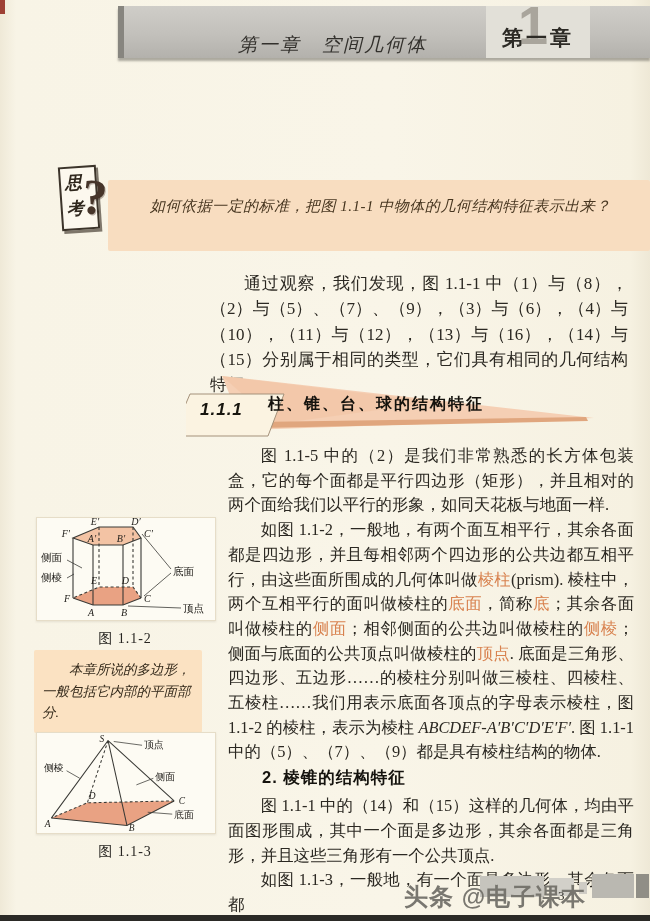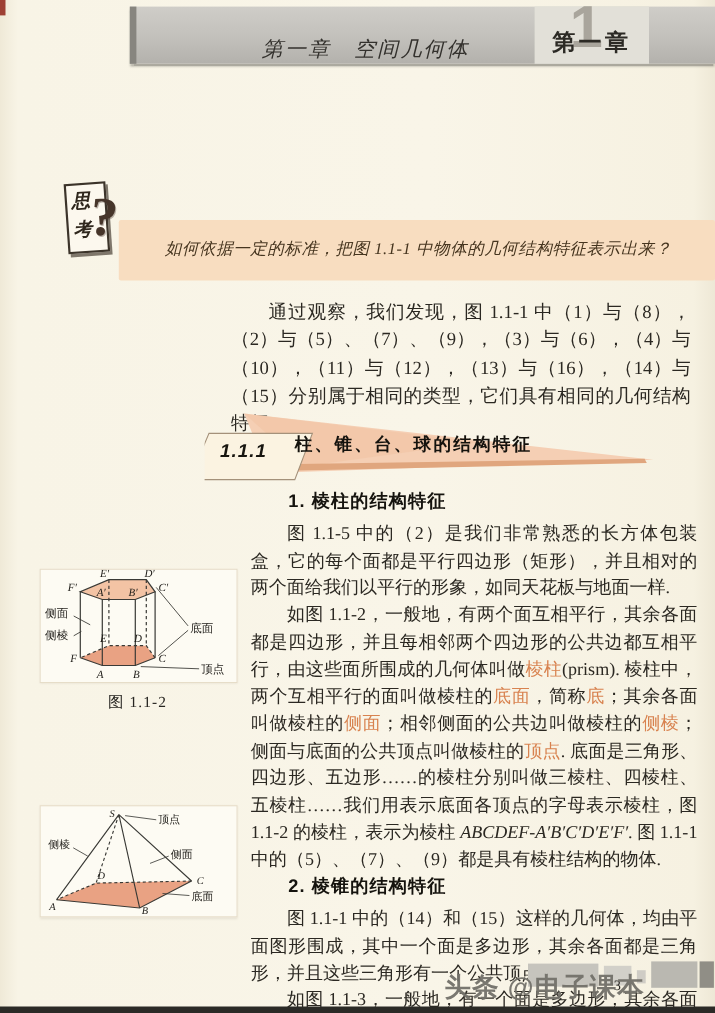--- a/index.html
+++ b/index.html
@@ -27,22 +27,22 @@
   }
   .chapter-badge-text{
     position:absolute;left:4px;top:18px;width:96px;text-align:center;
     font-size:21px;font-weight:bold;letter-spacing:3px;color:#2c2a25;
   }
   
   .p-intro{position:absolute;left:212px;top:82px;width:412px;font-size:17px;line-height:25.3px;text-indent:2em;text-align:justify;}
   .p-observe{position:absolute;left:210px;top:254px;width:418px;font-size:17px;line-height:25.3px;text-indent:2em;text-align:justify;}
   
   .think-bar{
-    position:absolute;left:108px;top:180px;width:542px;height:55px;
-    background:#f8ddc0;border-radius:2px;margin-top:20px;
+    position:absolute;left:108px;top:180px;width:542px;height:71px;
+    background:#f8ddc0;border-radius:2px;
   }
   .think-text{position:absolute;left:42px;top:17px;width:480px;font-size:15px;color:#46351f;font-style:italic;letter-spacing:.5px;}
   .think-icon{position:absolute;left:58px;top:162px;width:56px;height:74px;}
   .think-card{
     position:absolute;left:2px;top:4px;width:34px;height:60px;background:#fcf8ee;
     border:2px solid #3c342a;transform:rotate(-4deg);box-shadow:2px 3px 0 rgba(60,50,40,.65);
   }
   .think-card span{display:block;font-size:17px;font-weight:bold;color:#2f271d;margin:3px 0 0 4px;font-style:italic;}
   .think-q{
     position:absolute;left:24px;top:10px;font-size:50px;font-weight:bold;color:#46352a;
@@ -127,21 +127,20 @@
       <polygon points="36,4 408,46 58,58" fill="#f5cfb4"></polygon>
       <polygon points="36,4 250,30 90,52" fill="#f0c2a2" opacity="0.55"></polygon>
       <polygon points="70,50 400,45 402,49 74,56" fill="#e0a67e"></polygon>
       <polygon points="4,22 98,22 82,64 -14,64" fill="#fbf3e1" stroke="#a4917a" stroke-width="1"></polygon>
     </svg>
     <div class="banner-number">1.1.1</div>
     <div class="banner-title">柱、锥、台、球的结构特征</div>
   </div>
 
   <div class="main-col">
-    <h3>1. 棱柱的结构特征</h3>
     <p>图 1.1-5 中的（2）是我们非常熟悉的长方体包装盒，它的每个面都是平行四边形（矩形），并且相对的两个面给我们以平行的形象，如同天花板与地面一样.</p>
     <p><span>如图 1.1-2，一般地，有两个面互相平行，其余各面都是四边形，并且每相邻两个四边形的公共边都互相平行，由这些面所围成的几何体叫做</span><span class="hl">棱柱</span><span>(prism). 棱柱中，两个互相平行的面叫做棱柱的</span><span class="hl">底面</span><span>，简称</span><span class="hl">底</span><span>；其余各面叫做棱柱的</span><span class="hl">侧面</span><span>；相邻侧面的公共边叫做棱柱的</span><span class="hl">侧棱</span><span>；侧面与底面的公共顶点叫做棱柱的</span><span class="hl">顶点</span><span>. 底面是三角形、四边形、五边形……的棱柱分别叫做三棱柱、四棱柱、五棱柱……我们用表示底面各顶点的字母表示棱柱，图 1.1-2 的棱柱，表示为棱柱 </span><span class="math">ABCDEF-A′B′C′D′E′F′</span><span>. 图 1.1-1 中的（5）、（7）、（9）都是具有棱柱结构的物体.</span></p>
     <h3 class="second">2. 棱锥的结构特征</h3>
     <p>图 1.1-1 中的（14）和（15）这样的几何体，均由平面图形围成，其中一个面是多边形，其余各面都是三角形，并且这些三角形有一个公共顶点.</p>
     <p>如图 1.1-3，一般地，有一个面是多边形，其余各面都</p>
   </div>
 
   <div class="fig fig-prism">
     <div class="fig-box">
       <svg width="178" height="102" viewBox="0 0 178 102">
@@ -179,20 +178,21 @@
           <text class="cn-label" x="4" y="43">侧面</text>
           <text class="cn-label" x="4" y="63">侧棱</text>
           <text class="cn-label" x="136" y="57">底面</text>
           <text class="cn-label" x="146" y="94">顶点</text>
         </g>
       </svg>
     </div>
     <div class="fig-caption">图 1.1-2</div>
   </div>
 
+  <div class="margin-note">本章所说的多边形，一般包括它内部的平面部分.</div>
 
   <div class="fig fig-pyramid">
     <div class="fig-box">
       <svg width="178" height="100" viewBox="0 0 178 106">
         <polygon points="10,90 90,98 140,72 48,74" fill="#e9a283"></polygon>
         <g stroke="#3a3a36" stroke-width="1.1" fill="none">
           <path d="M70,8 L10,90 M70,8 L90,98 M70,8 L140,72"></path>
           <path d="M10,90 L90,98 L140,72"></path>
           <path d="M70,8 L48,74 M140,72 L48,74 L10,90" stroke-dasharray="3,2.5"></path>
         </g>
@@ -210,20 +210,21 @@
           <text class="vtx" x="53" y="70" text-anchor="middle">D</text>
         </g>
         <g>
           <text class="cn-label" x="108" y="16">顶点</text>
           <text class="cn-label" x="2" y="40">侧棱</text>
           <text class="cn-label" x="120" y="50">侧面</text>
           <text class="cn-label" x="140" y="90">底面</text>
         </g>
       </svg>
     </div>
+    <div class="fig-caption">图 1.1-3</div>
   </div>
 
   <div class="f-block" style="left:480px;top:876px;width:64px;height:21px;background:#c6c4bd;"></div>
   <div class="f-block" style="left:549px;top:878px;width:25px;height:18px;background:#d2d0c9;"></div>
   <div class="f-block" style="left:579px;top:882px;width:8px;height:12px;background:#cfccc5;"></div>
   <div class="f-block" style="left:592px;top:874px;width:42px;height:24px;background:#bab8b1;"></div>
   <div class="f-block" style="left:636px;top:874px;width:13px;height:24px;background:#908e86;"></div>
   <div class="page-num">3</div>
   <div class="watermark">头条 @电子课本</div>
   <div class="bottom-line"></div>

